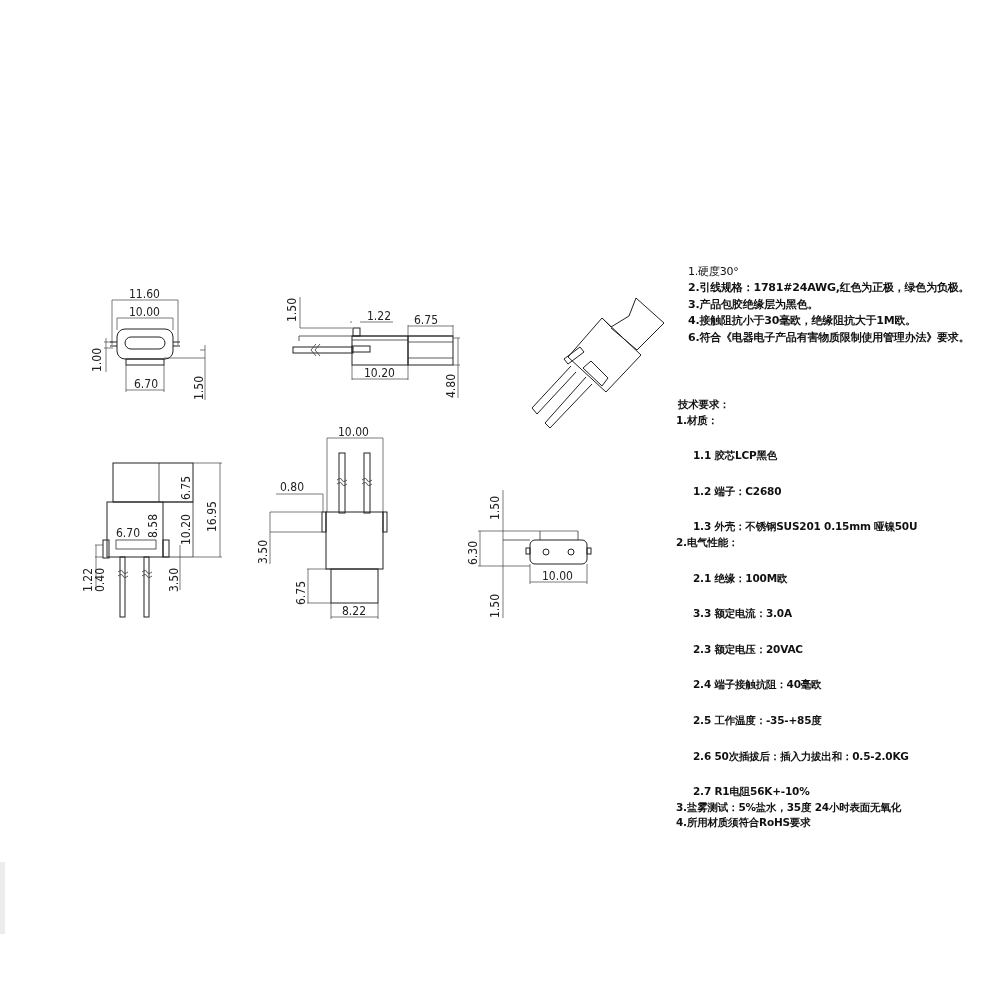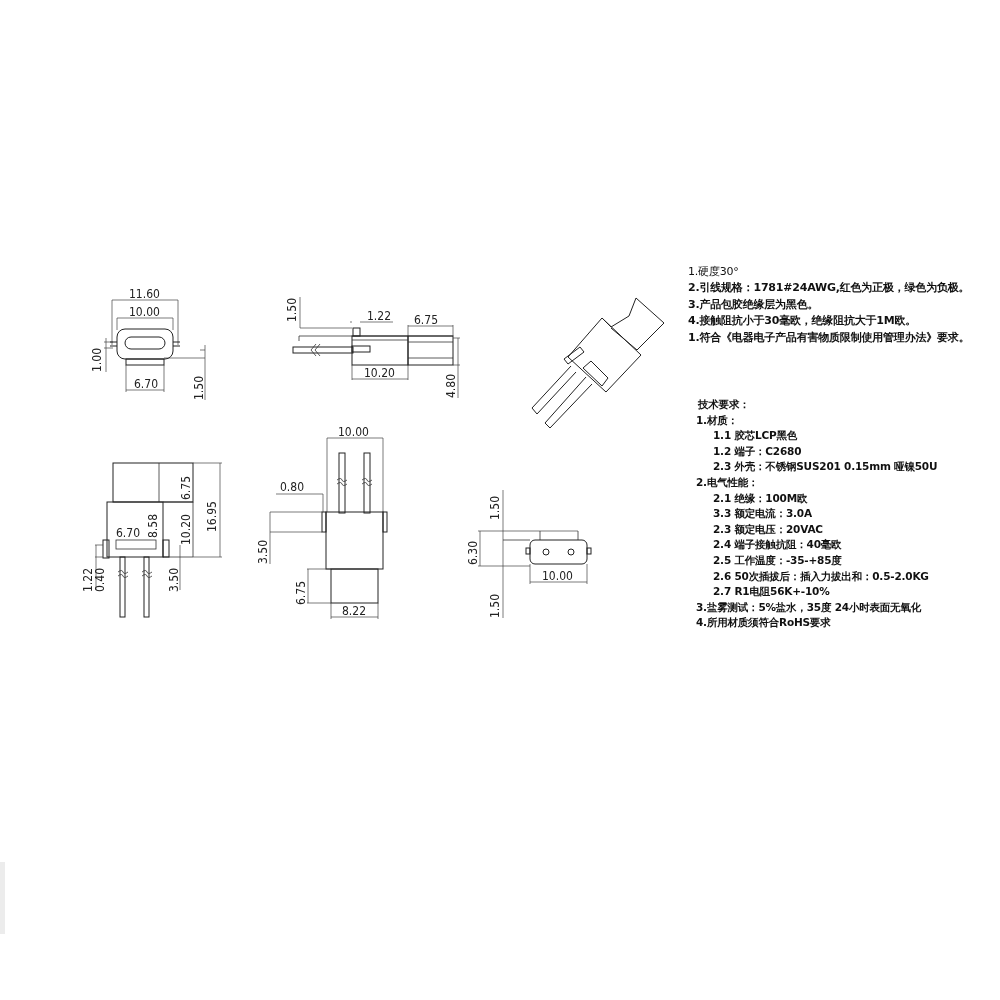--- a/index.html
+++ b/index.html
@@ -6,24 +6,24 @@
   body { width: 1000px; height: 1000px; position: relative; overflow: hidden;
          font-family: "DejaVu Sans", "Liberation Sans", sans-serif; color: #111; }
   #canvas { position: absolute; left: 0; top: 0; width: 1000px; height: 1000px; }
   svg .ln { stroke: #222; stroke-width: 1; fill: none; }
   svg .thin { stroke: #333; stroke-width: 0.8; fill: none; }
   svg .dim { stroke: #444; stroke-width: 0.7; fill: none; }
   svg text.dimtxt { font-family: "DejaVu Sans", sans-serif; font-size: 12px; fill: #222; font-stretch: condensed; }
   .notes { position: absolute; left: 688px; top: 264px; font-size: 11px; line-height: 16.4px; font-family: "DejaVu Sans", sans-serif; font-weight: bold; letter-spacing: -0.2px; }
   .notes div { white-space: nowrap; }
   .notes .first { font-weight: normal; }
-  .tech { position: absolute; left: 696px; top: 397px; font-size: 10.5px; line-height: 15.6px; font-family: "DejaVu Sans", sans-serif; font-weight: bold; letter-spacing: -0.2px; }
+  .tech { position: absolute; left: 676px; top: 397px; font-size: 10.5px; line-height: 15.6px; font-family: "DejaVu Sans", sans-serif; font-weight: bold; letter-spacing: -0.2px; }
   .tech div { white-space: nowrap; }
   .tech .lv1 { padding-left: 0; }
-  .tech .lv2 { padding-left: 17px; }
+  .tech .lv2 { padding-left: 17px; margin-top: 20px; }
   .tech .lv0 { padding-left: 2px; }
   .edge-artifact { position: absolute; left: 0; top: 862px; width: 5px; height: 72px; background: #ececec; }
 </style>
 </head>
 <body>
 
 <div class="edge-artifact"></div>
 
 <svg id="canvas" viewBox="0 0 1000 1000">
 
@@ -204,29 +204,29 @@
     <line class="dim" x1="530" y1="582" x2="587" y2="582"></line>
     <text class="dimtxt" x="542" y="580">10.00</text>
   </g>
 </svg>
 
 <div class="notes">
   <div class="first">1.硬度30°</div>
   <div>2.引线规格：1781#24AWG,红色为正极，绿色为负极。</div>
   <div>3.产品包胶绝缘层为黑色。</div>
   <div>4.接触阻抗小于30毫欧，绝缘阻抗大于1M欧。</div>
-  <div>1.符合《电器电子产品有害物质限制使用管理办法》要求。</div>
+  <div>6.符合《电器电子产品有害物质限制使用管理办法》要求。</div>
 </div>
 
 <div class="tech">
   <div class="lv0">技术要求：</div>
   <div class="lv1">1.材质：</div>
   <div class="lv2">1.1 胶芯LCP黑色</div>
   <div class="lv2">1.2 端子：C2680</div>
-  <div class="lv2">2.3 外壳：不锈钢SUS201  0.15mm 哑镍50U</div>
+  <div class="lv2">1.3 外壳：不锈钢SUS201  0.15mm 哑镍50U</div>
   <div class="lv1">2.电气性能：</div>
   <div class="lv2">2.1 绝缘：100M欧</div>
   <div class="lv2">3.3 额定电流：3.0A</div>
   <div class="lv2">2.3 额定电压：20VAC</div>
   <div class="lv2">2.4 端子接触抗阻：40毫欧</div>
   <div class="lv2">2.5 工作温度：-35-+85度</div>
   <div class="lv2">2.6 50次插拔后：插入力拔出和：0.5-2.0KG</div>
   <div class="lv2">2.7 R1电阻56K+-10%</div>
   <div class="lv1">3.盐雾测试：5%盐水，35度 24小时表面无氧化</div>
   <div class="lv1">4.所用材质须符合RoHS要求</div>

